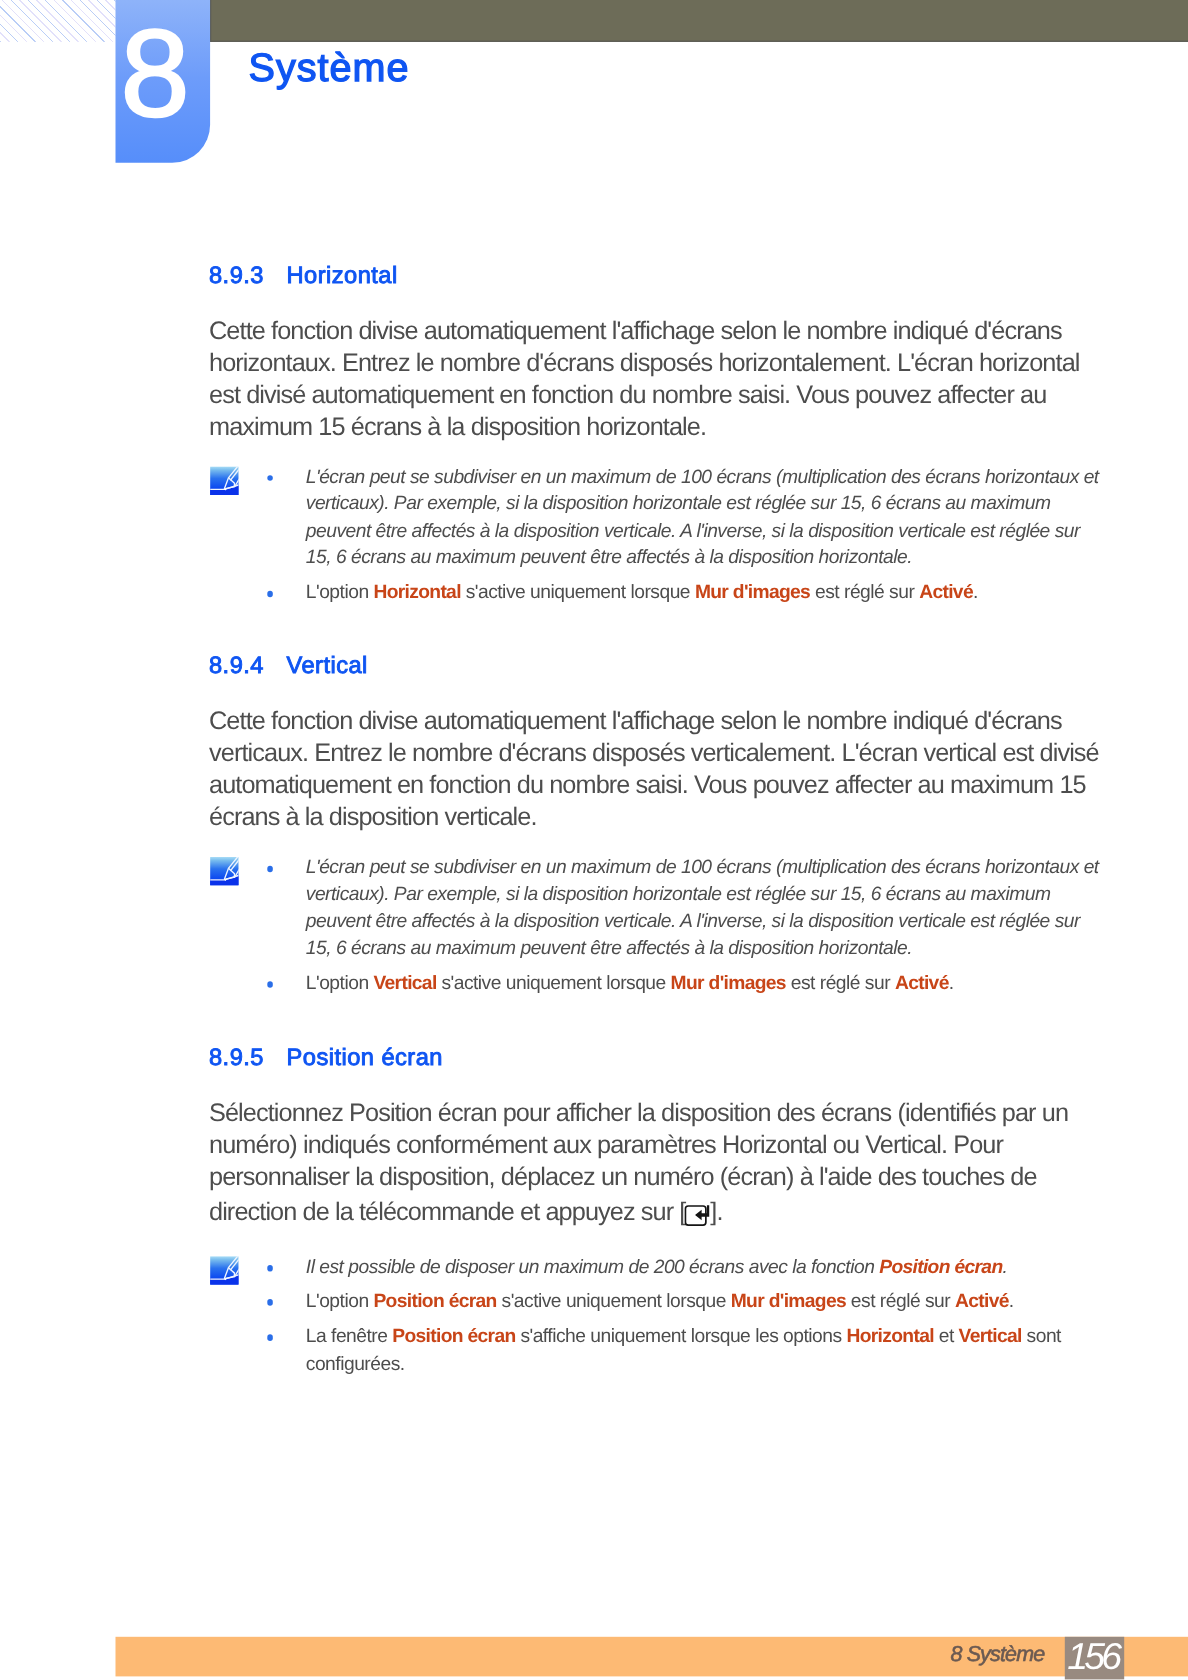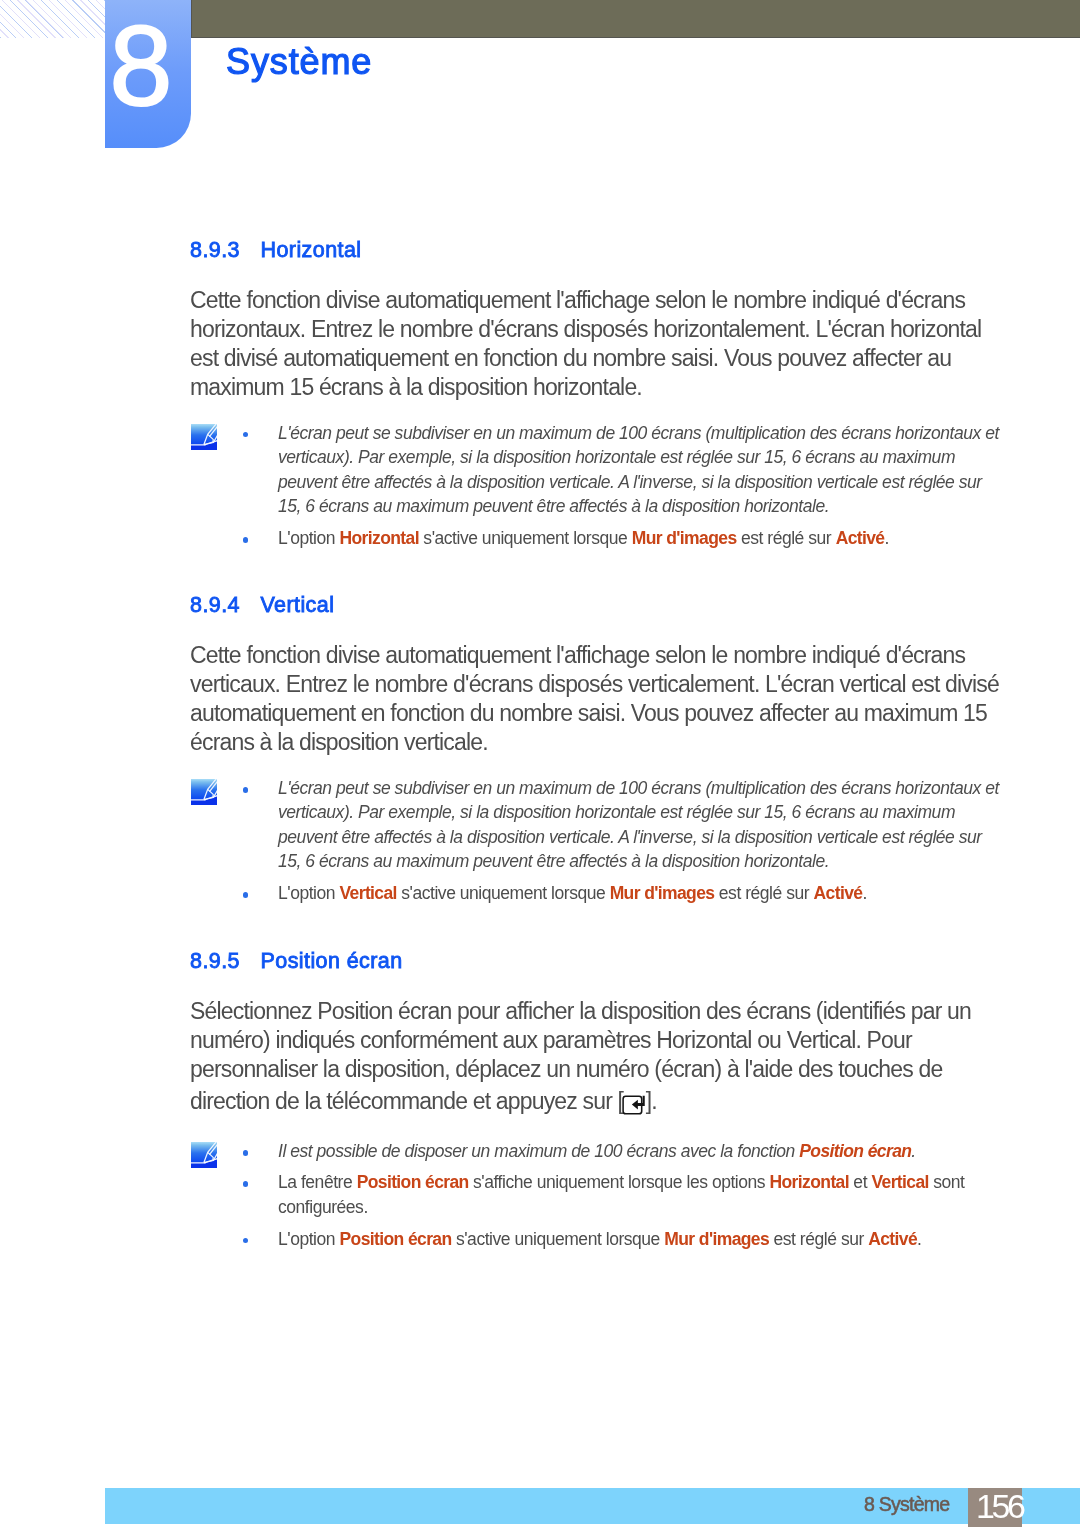--- a/index.html
+++ b/index.html
@@ -42,27 +42,27 @@
   ul.notes li{position:relative;padding-left:88px;color:#4d4d4d;font-size:17.5px;
     letter-spacing:-0.46px;line-height:24.5px;margin-top:7.2px;}
   ul.notes li:first-child{margin-top:0;font-style:italic;}
   ul.notes li .dot{position:absolute;left:52.7px;top:11px;width:5.8px;height:5.8px;
     border-radius:50%;background:#2a6ee8;}
   .hl{color:#c84518;font-weight:700;letter-spacing:-0.61px;}
 
   .enterkey{display:inline-block;width:23.5px;height:34.6px;vertical-align:-9.9px;margin:0 0.1px 0 -1px;}
 
   
-  .footer{position:absolute;left:105px;top:1487.8px;width:975px;height:36px;background:#7dd3fc;}
+  .footer{position:absolute;left:105px;top:1487.8px;width:975px;height:36px;background:#fdba74;font-style:italic;}
     .footer .label{position:absolute;left:759px;top:4px;color:#6b5a52;font-size:19.5px;
     font-weight:400;letter-spacing:-0.75px;-webkit-text-stroke:0.55px #6b5a52;line-height:24px;}
   .footer .pagebox{position:absolute;left:862.8px;top:0px;width:54.7px;height:39.2px;
     background:#988a80;}
     .footer .pagebox span{display:block;width:54.7px;height:39.2px;line-height:37.5px;
-    text-align:right;color:#fff;font-size:34px;letter-spacing:-3.4px;text-indent:-3.4px;}
+    text-align:center;color:#fff;font-size:34px;letter-spacing:-3.4px;text-indent:-3.4px;}
 </style>
 </head>
 <body>
 
 <div class="page">
 
   <div class="hatch"></div>
   <div class="olivebar"></div>
   <div class="chapbadge">
     <div class="chapnum">8</div>
@@ -151,23 +151,23 @@
   <path d="M0 20.3 L12.8 20.3 L26 16.1 L26 17.6 L13.3 21.5 L0 21.5 Z" fill="#eef5ff"></path>
   <g fill="none" stroke="#eef5ff" stroke-width="1.25" stroke-linejoin="miter">
     <path d="M26.5 -1.8 L16.7 10.4 L12.9 20.5"></path>
     <path d="M16.7 10.4 L22.2 15.4 L22.0 18.7"></path>
     <path d="M26.5 2.4 L18.4 12.7"></path>
     <path d="M12.9 20.5 L22.3 18.5 L26.5 11.4"></path>
   </g>
   <path d="M12.6 20.6 L15.5 19.9 L14.1 21.8 Z" fill="#ffffff"></path>
 </svg>
         <ul class="notes">
-          <li><span class="dot"></span><span>Il est possible de disposer un maximum de 100 écrans avec la fonction </span><span class="hl">Position écran</span><span>.</span></li>
+          <li><span class="dot"></span><span>Il est possible de disposer un maximum de 200 écrans avec la fonction </span><span class="hl">Position écran</span><span>.</span></li>
+          <li><span class="dot"></span><span>L'option </span><span class="hl">Position écran</span><span> s'active uniquement lorsque </span><span class="hl">Mur d'images</span><span> est réglé sur </span><span class="hl">Activé</span><span>.</span></li>
           <li><span class="dot"></span><span>La fenêtre </span><span class="hl">Position écran</span><span> s'affiche uniquement lorsque les options </span><span class="hl">Horizontal</span><span> et </span><span class="hl">Vertical</span><span> sont configurées.</span></li>
-          <li><span class="dot"></span><span>L'option </span><span class="hl">Position écran</span><span> s'active uniquement lorsque </span><span class="hl">Mur d'images</span><span> est réglé sur </span><span class="hl">Activé</span><span>.</span></li>
         </ul>
       </div>
     </div>
 
   <div class="footer">
     <div class="label">8 Système</div>
     <div class="pagebox">
       <span>156</span>
     </div>
   </div>

